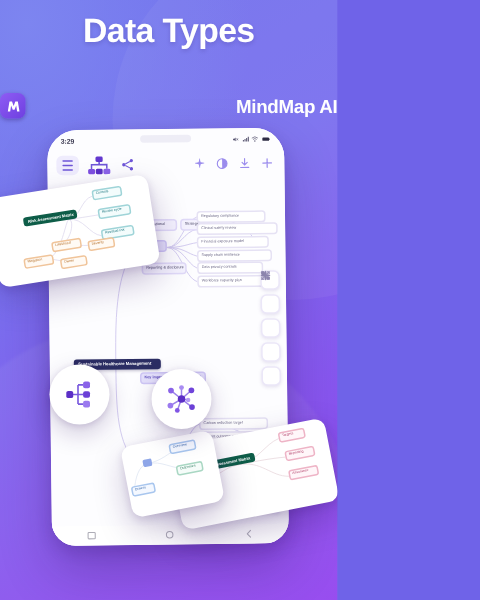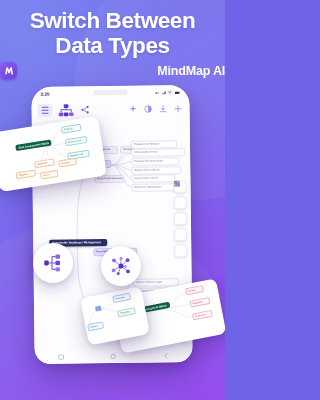--- a/index.html
+++ b/index.html
@@ -220,21 +220,20 @@
 </style>
 </head>
 <body>
 
 <div id="bg">
   <div id="bg-swoosh"></div>
   <div id="bg-swoosh2"></div>
 </div>
 
 <div id="headline">
-  <span>Switch Between</span>
   <span class="l2">Data Types</span>
 </div>
 
 <div id="brand">
   <div id="brand-mark">
     <svg width="12" height="12" viewBox="0 0 12 12" aria-hidden="true">
       <path d="M2.2 9.3 L3.3 2.6 L5 2.6 L6.1 5.6 L7.2 2.6 L8.9 2.6 L10 9.3 L8.4 9.3 L7.8 5.3 L6.7 8.2 L5.5 8.2 L4.4 5.3 L3.8 9.3 Z" fill="#ffffff"></path>
     </svg>
   </div>
   <div id="brand-name">MindMap AI</div>

